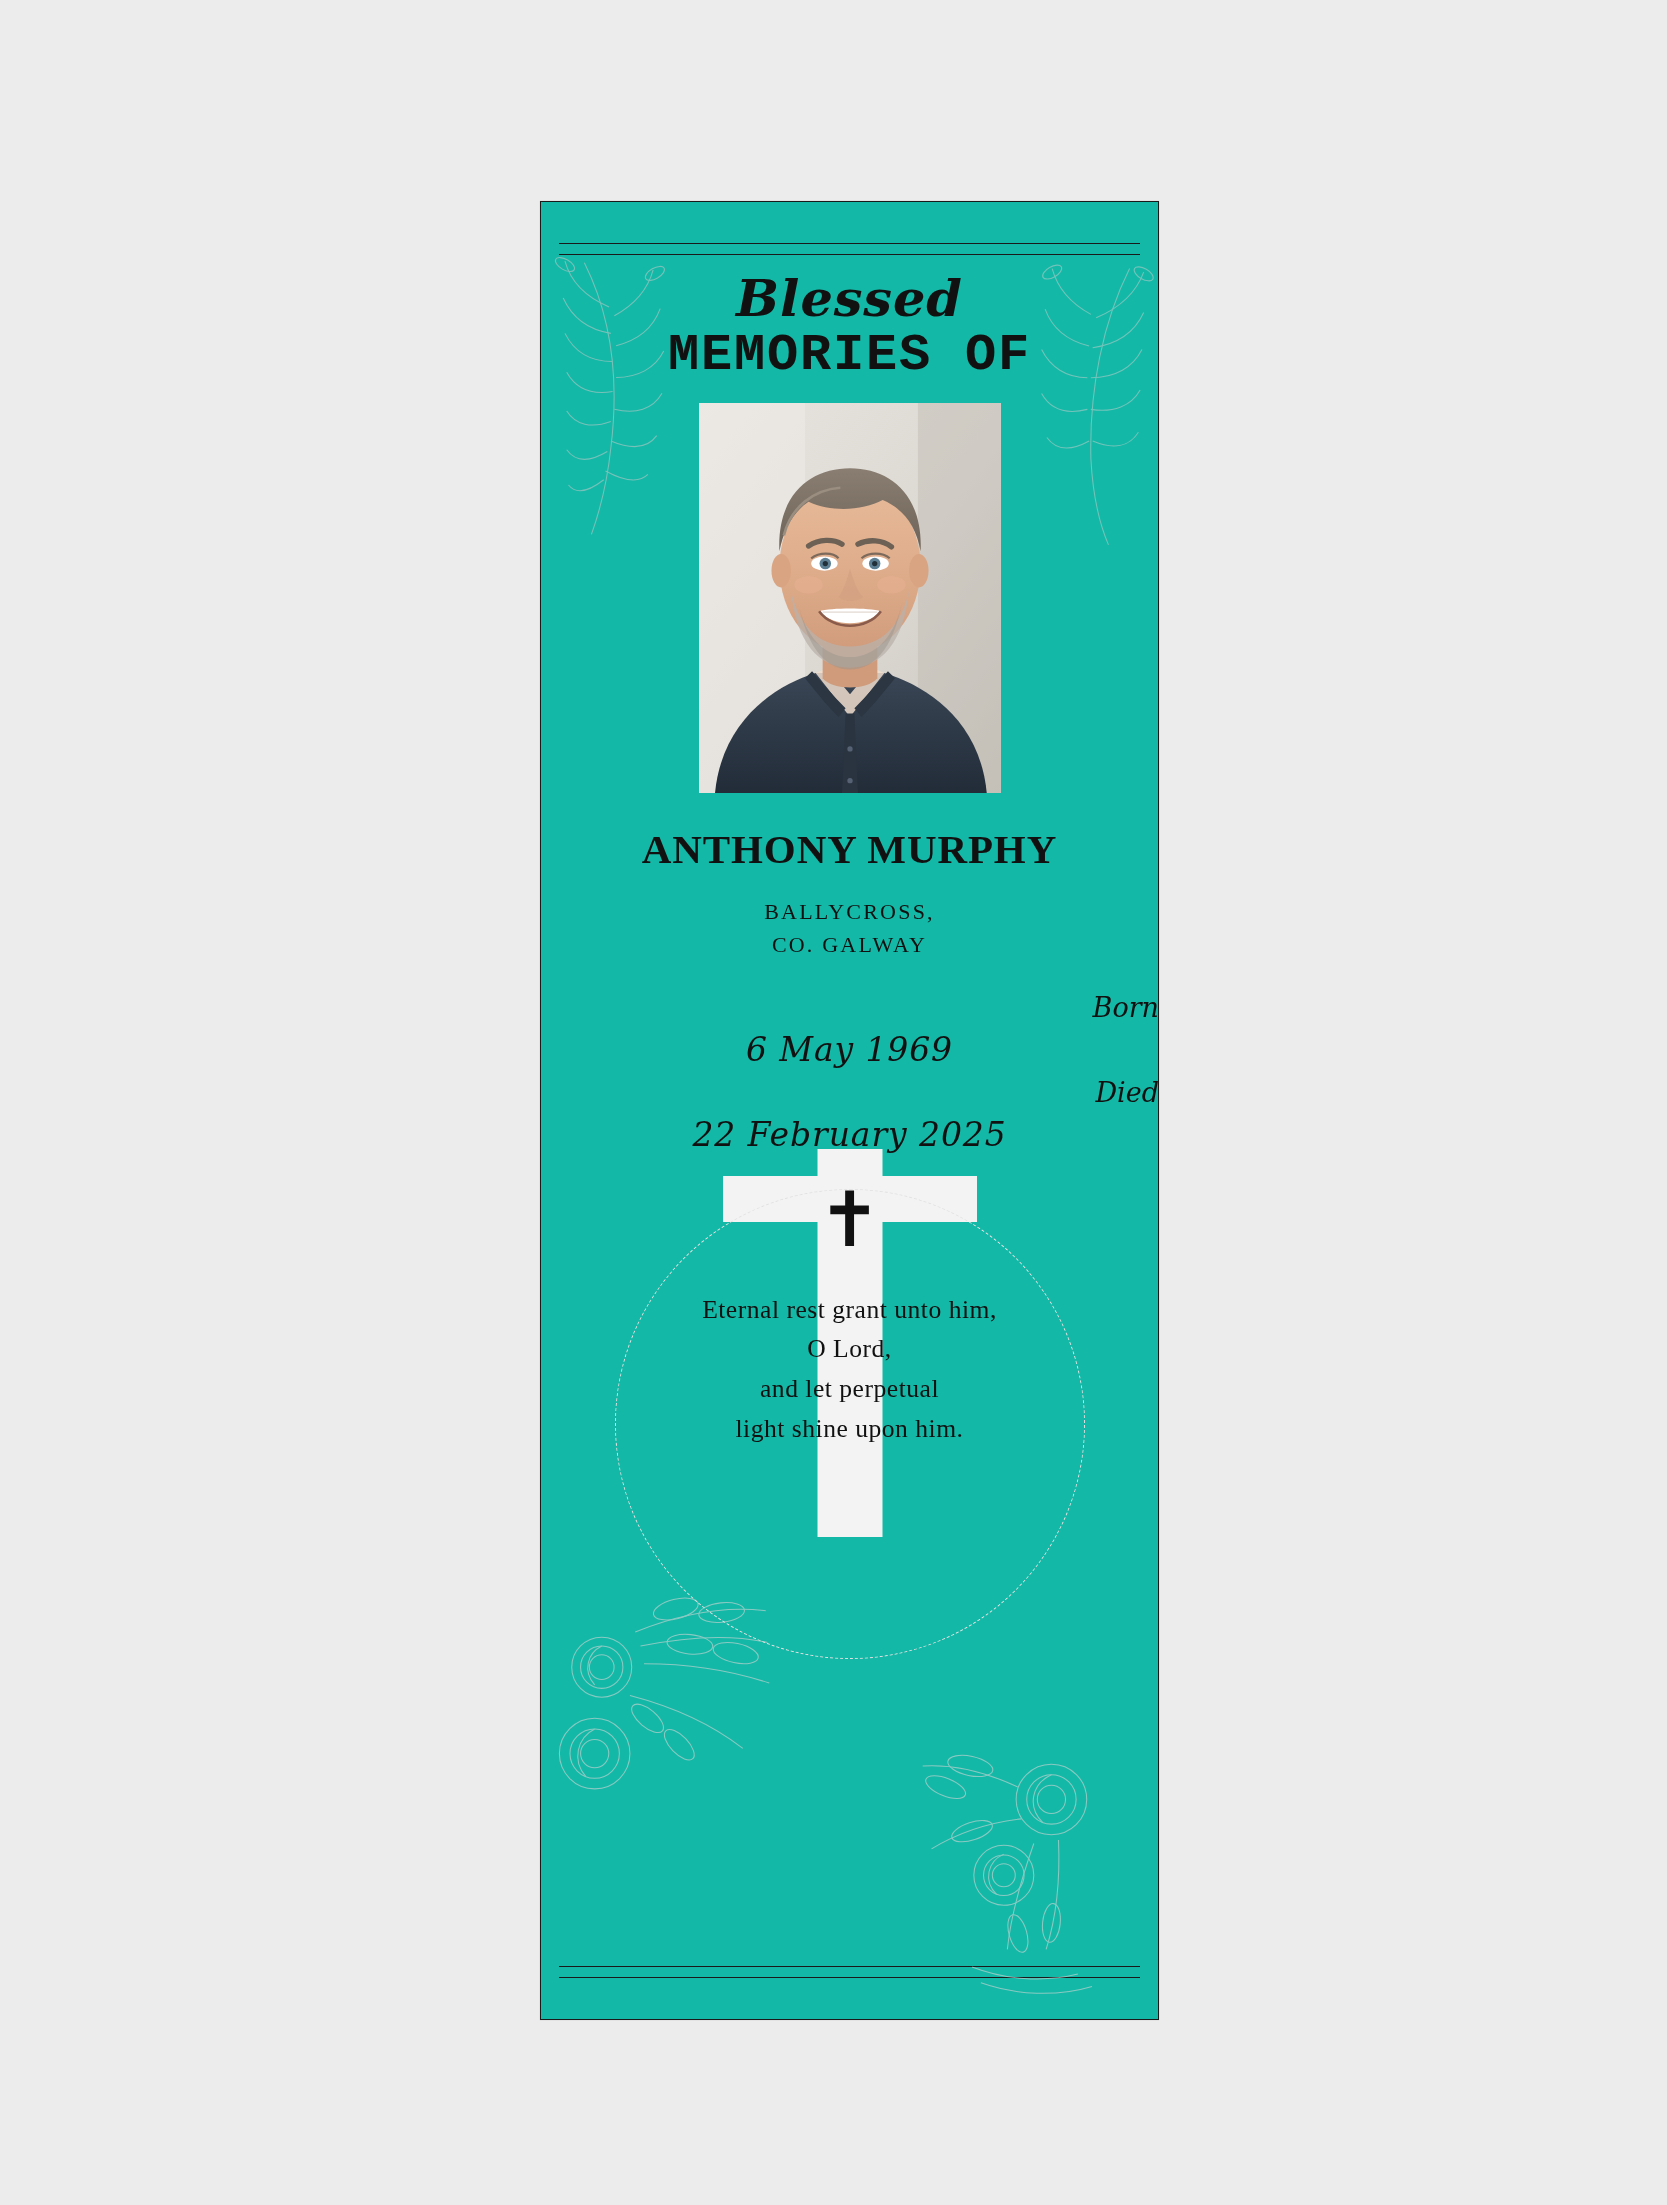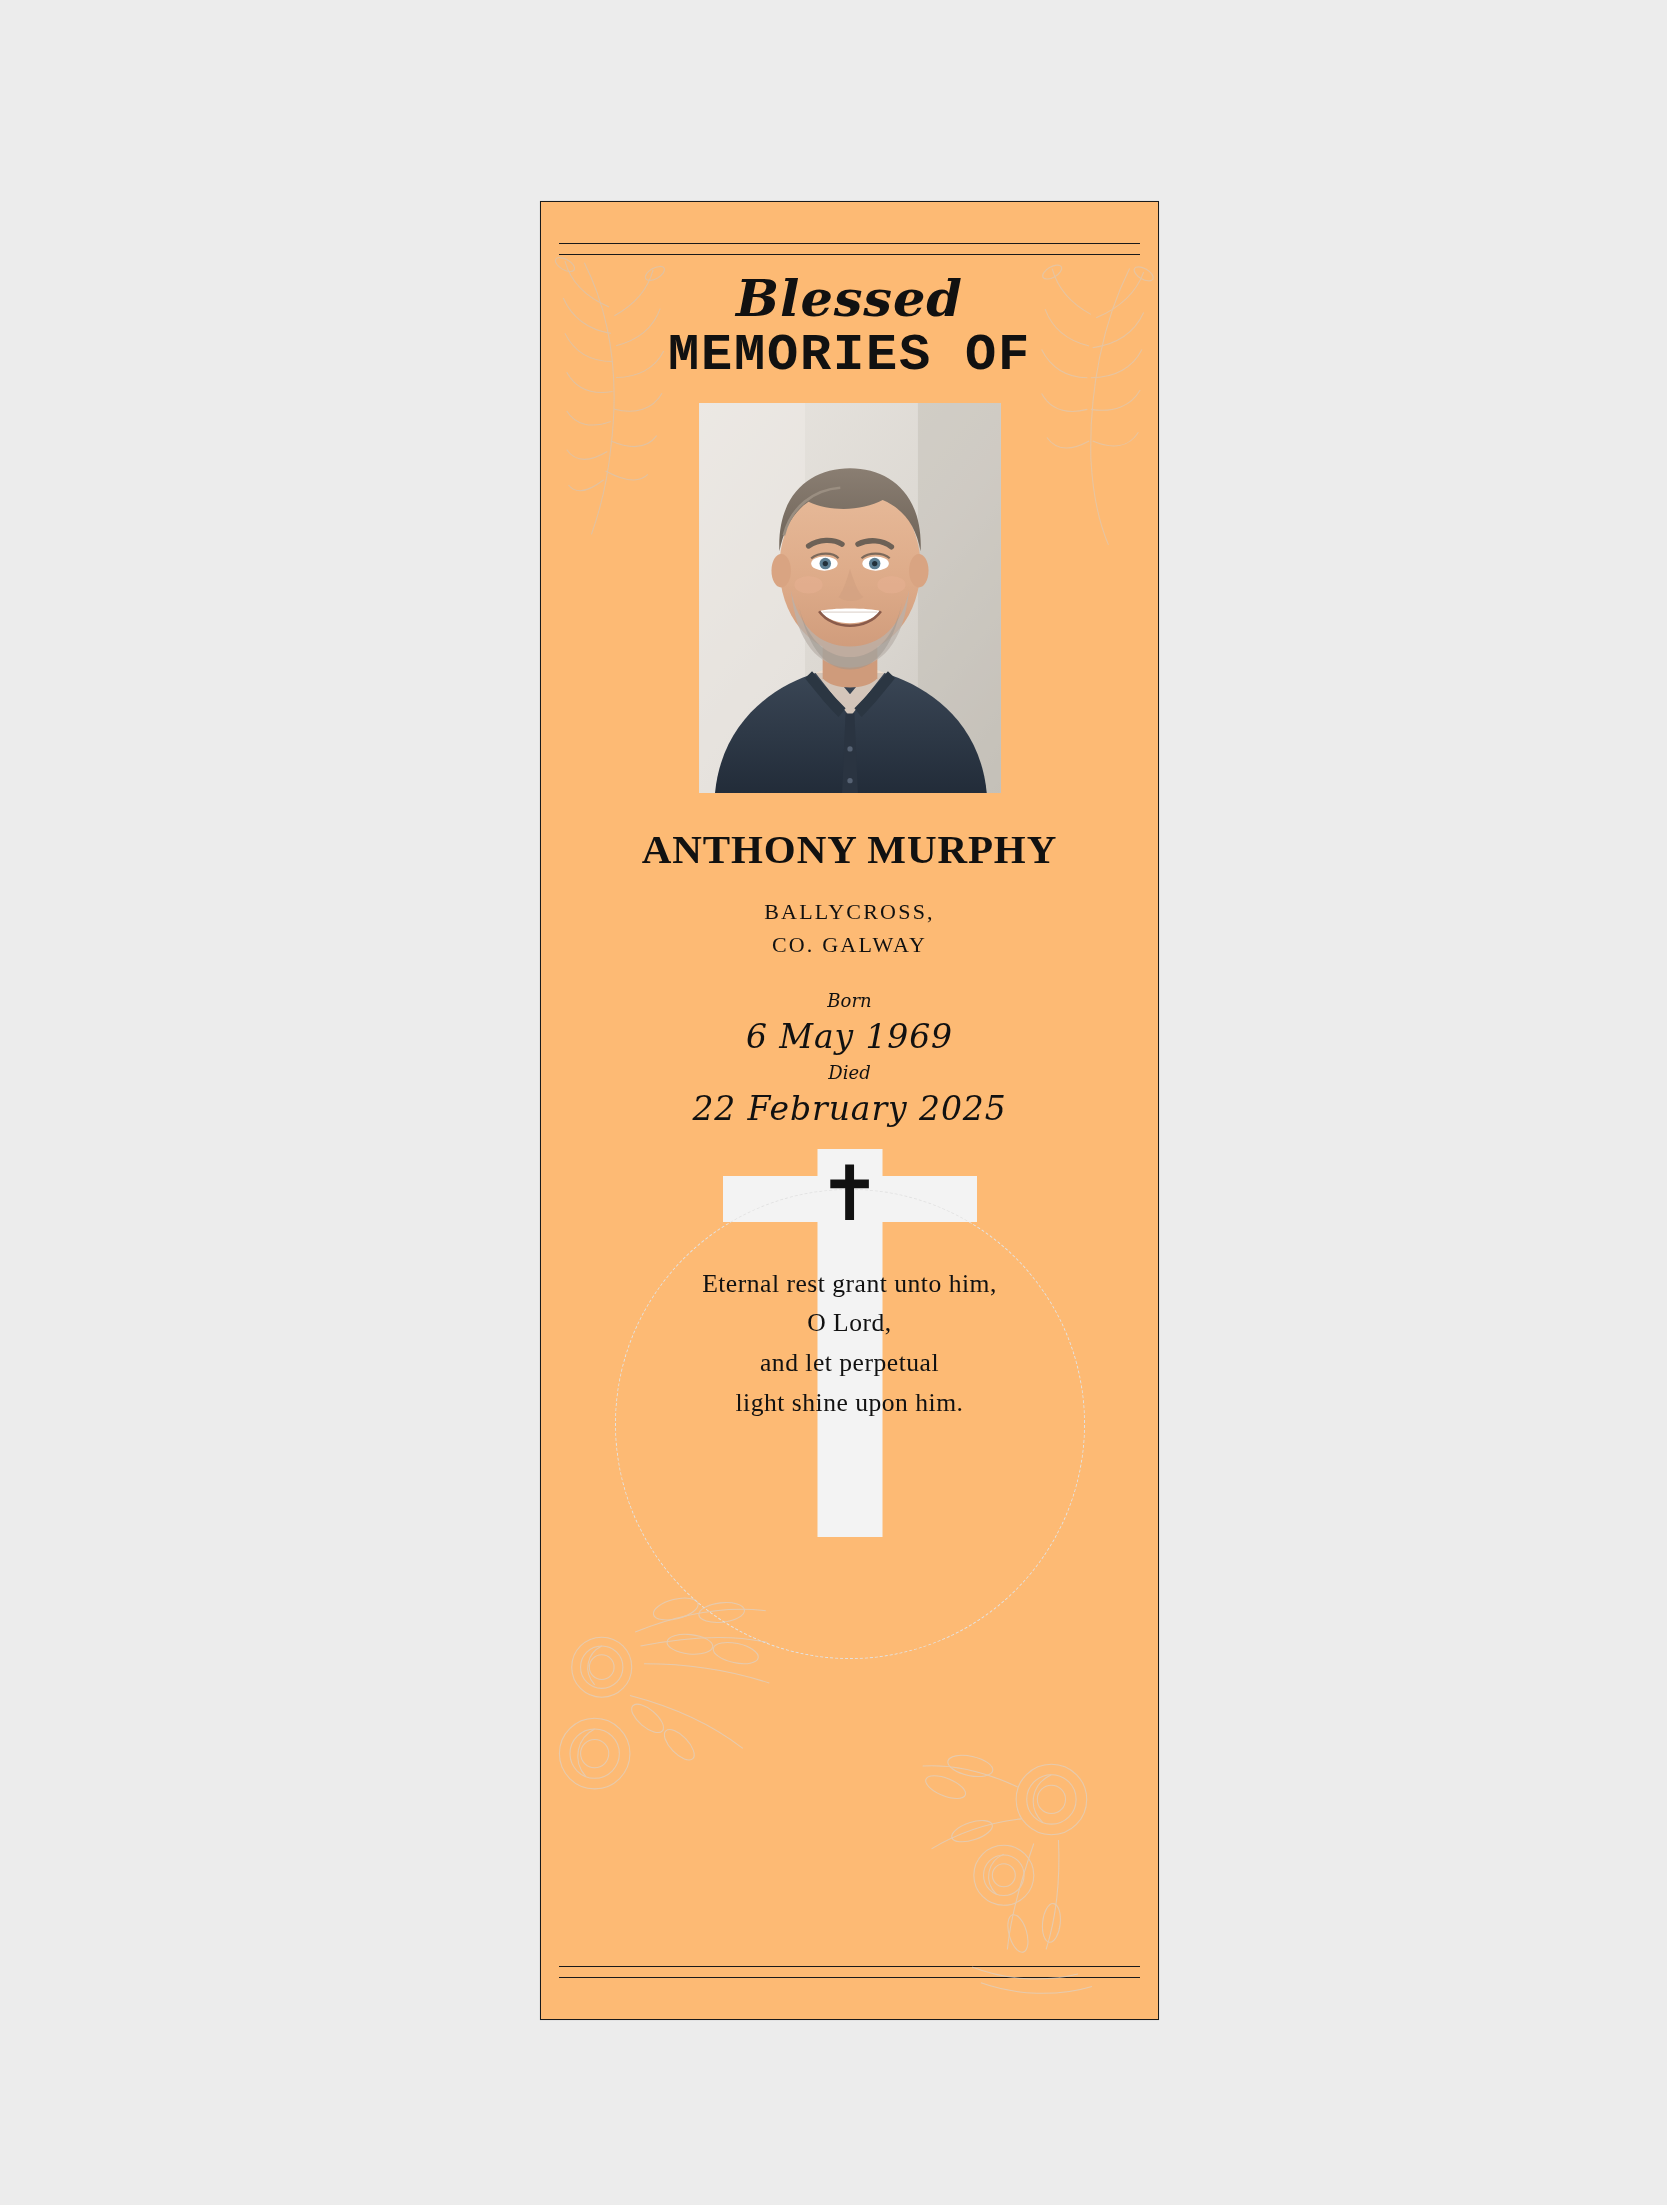--- a/index.html
+++ b/index.html
@@ -19,21 +19,21 @@
     background: #ececec;
   }
 
   
   .card {
     position: absolute;
     left: 540px;
     top: 201px;
     width: 619px;
     height: 1819px;
-    background: #fdba74;
+    background: #14b8a6;
     box-shadow: 0 0 0.9px rgba(0,0,0,0.25);
     overflow: hidden;
   }
 
   
   .card-frame {
     position: absolute;
     left: 0; top: 0; right: 0; bottom: 0;
     border: 1.8px solid #1a1a1a;
     pointer-events: none;
@@ -165,22 +165,23 @@
     color: #111;
   }
 
   .dates {
     margin-top: 26.5px;
     font-family: "DejaVu Serif", serif;
     font-style: italic;
     color: #111;
   }
   .dates .lbl {
-    font-size: 18px;
+    font-size: 27px;
     line-height: 1.45;
+    text-align: right;
   }
   .dates .val {
     font-size: 33px;
     line-height: 1.38;
     letter-spacing: 0.9px;
   }
 
   .cross-symbol {
     margin-top: 25px;
     font-family: "Liberation Serif", serif;

